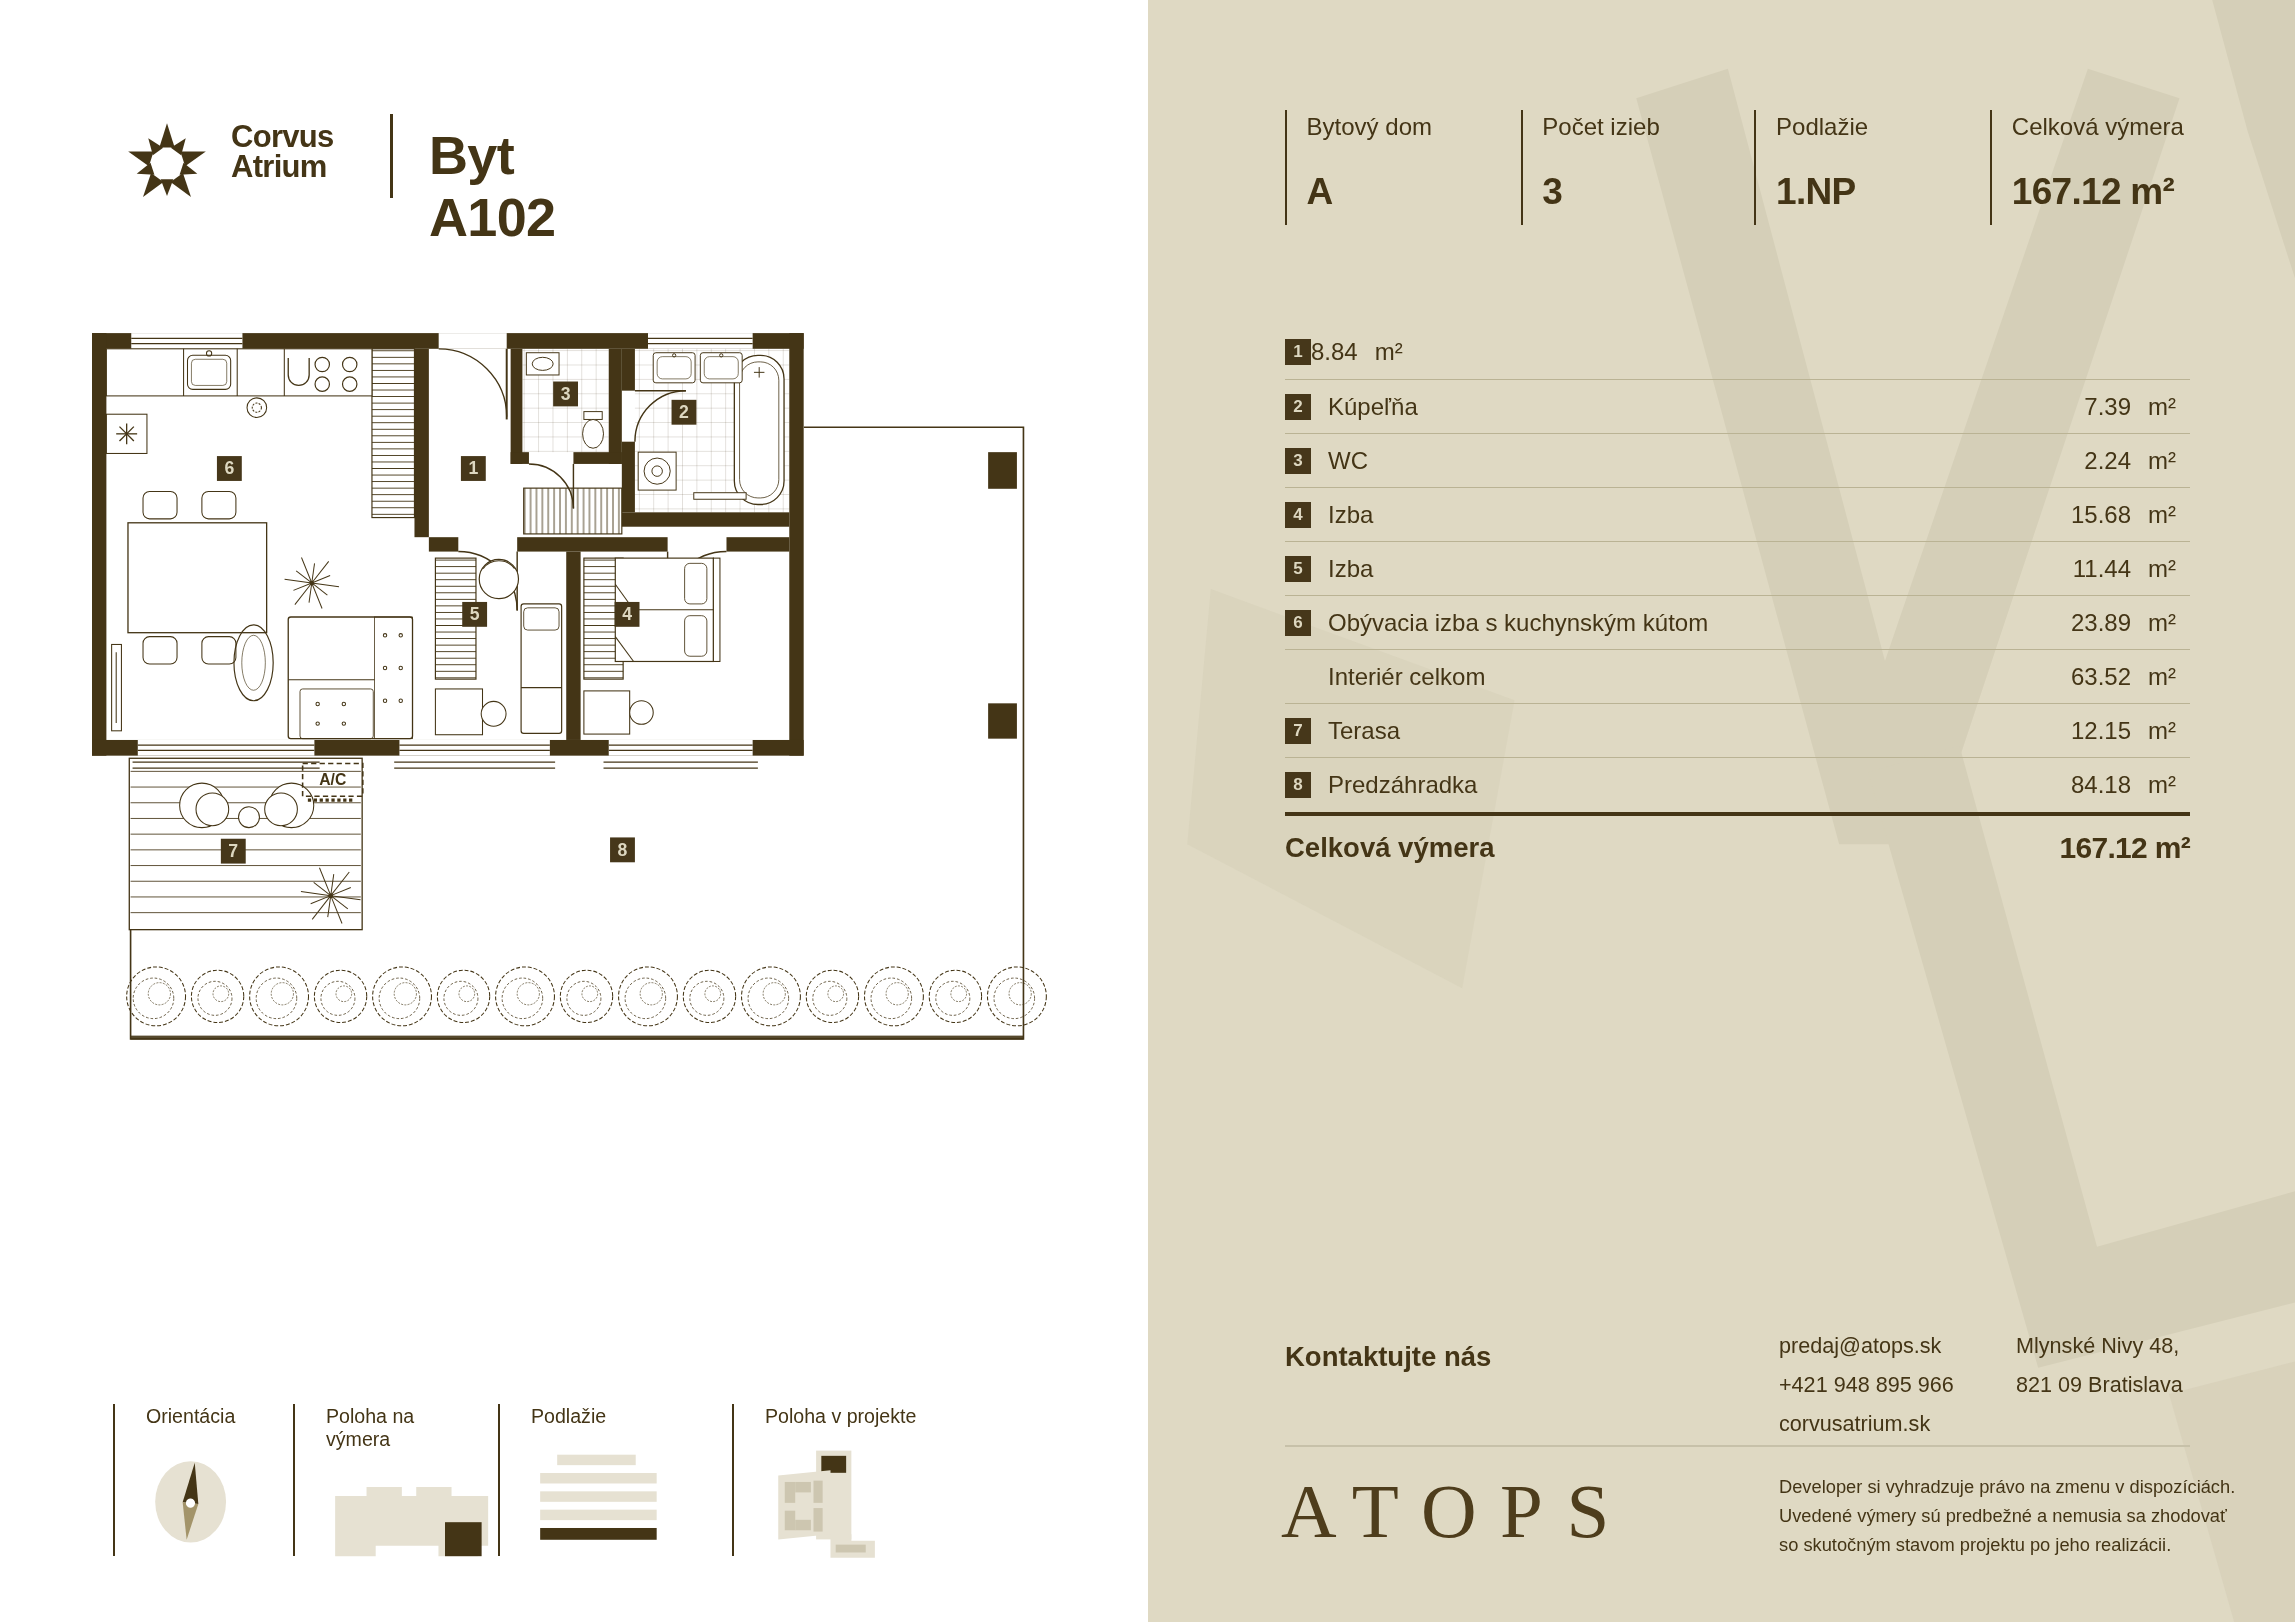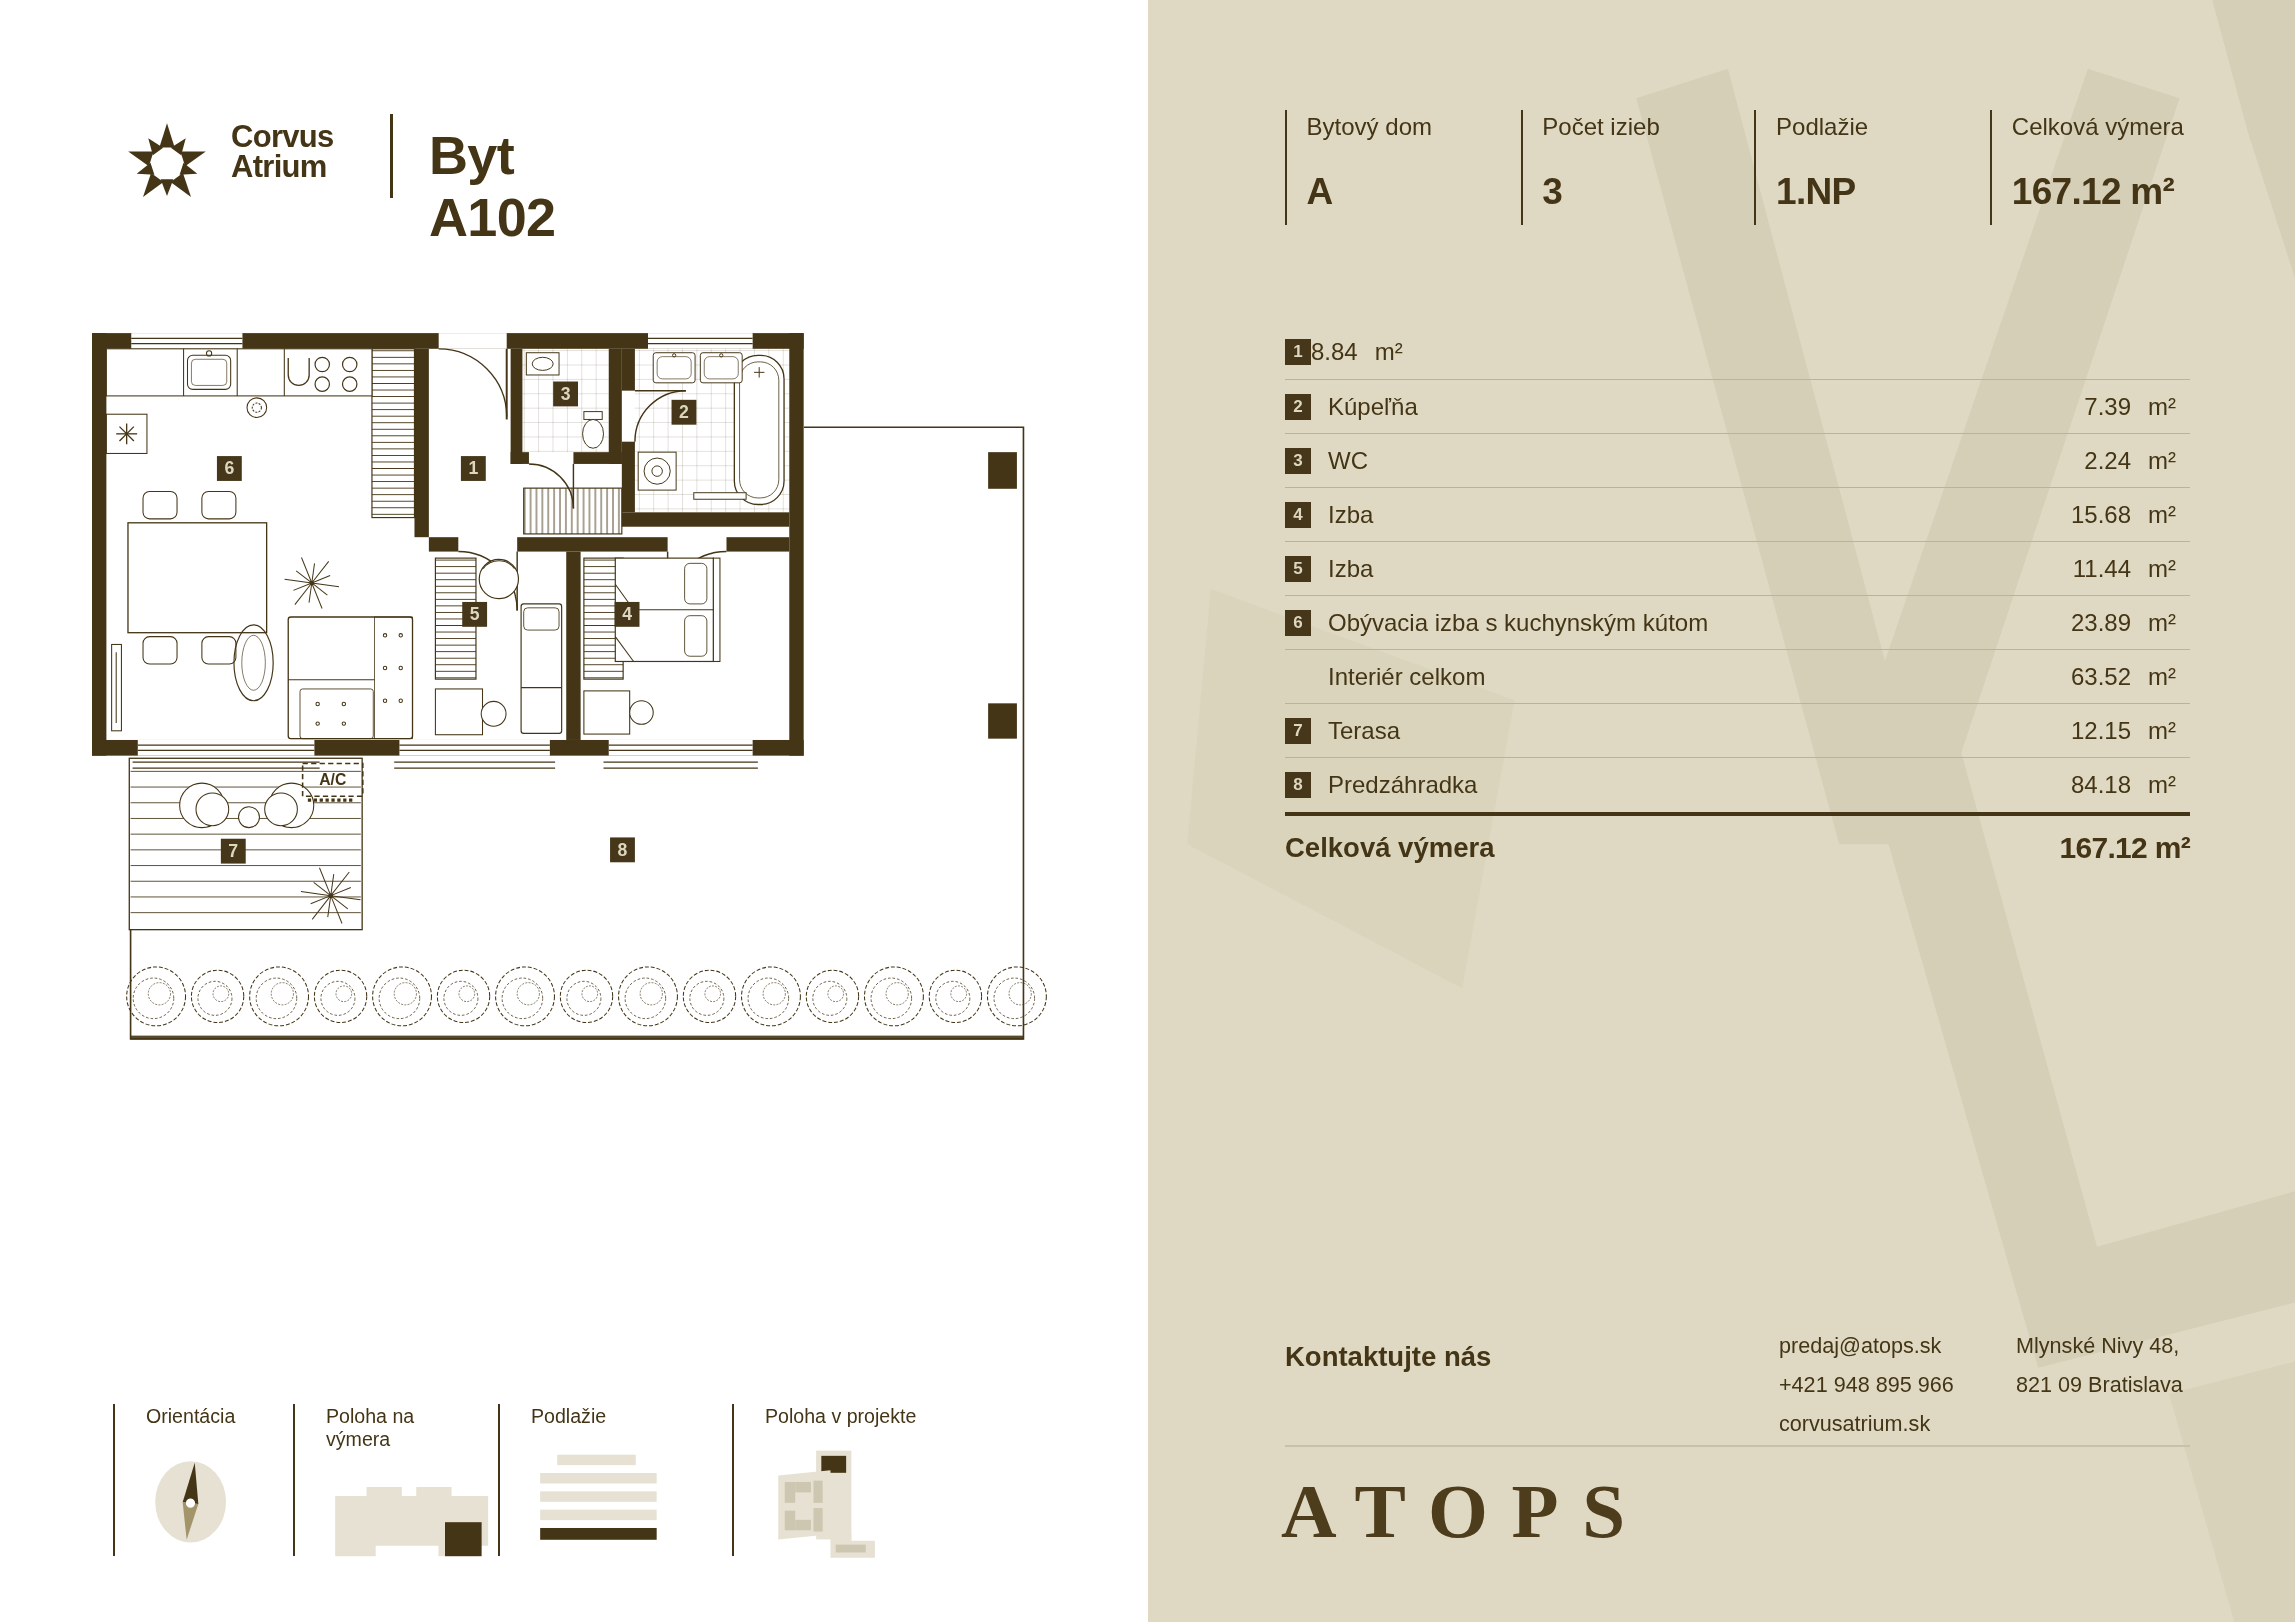--- a/index.html
+++ b/index.html
@@ -63,21 +63,21 @@
   .atotal-line{height:3.9px;background:var(--ink);margin-top:1.3px;}
   .atotal{display:flex;align-items:center;height:63px;}
   .atotal .tlabel{font-size:27.5px;font-weight:700;flex:1 1 auto;}
   .atotal .tvalue{font-size:30px;font-weight:700;letter-spacing:-0.7px;}
 
   .contact{position:absolute;left:0;top:0;width:1148px;height:1623px;pointer-events:none;}
   .contact-heading{position:absolute;left:137px;top:1341px;font-size:27.5px;font-weight:700;}
   .contact-col1{position:absolute;left:631px;top:1326px;font-size:21.6px;line-height:39px;}
   .contact-col2{position:absolute;left:868px;top:1326px;font-size:21.6px;line-height:39px;}
   .contact-divider{position:absolute;left:137px;top:1445px;width:905px;height:2px;background:#c7c1a9;}
-  .atops-logo{position:absolute;left:133px;top:1467px;font-family:"Liberation Serif",serif;font-weight:700;font-size:77px;letter-spacing:23.6px;color:var(--ink-soft);}
+  .atops-logo{position:absolute;left:133px;top:1467px;font-family:"Liberation Serif",serif;font-weight:400;font-size:77px;letter-spacing:23.6px;color:var(--ink-soft);}
   .disclaimer{position:absolute;left:631px;top:1472px;font-size:18.3px;line-height:29px;}
 </style>
 </head>
 <body>
 
 <div class="half left-half">
 
   <div class="brand">
     <svg class="brand-mark" width="102" height="102" viewBox="0 0 160 160">
       <g fill="#443516">
@@ -586,15 +586,20 @@
       <div>predaj@atops.sk</div>
       <div>+421 948 895 966</div>
       <div>corvusatrium.sk</div>
     </div>
     <div class="contact-col2">
       <div>Mlynské Nivy 48,</div>
       <div>821 09 Bratislava</div>
     </div>
     <div class="contact-divider"></div>
     <div class="atops-logo">ATOPS</div>
+    <div class="disclaimer">
+      <div>Developer si vyhradzuje právo na zmenu v dispozíciách.</div>
+      <div>Uvedené výmery sú predbežné a nemusia sa zhodovať</div>
+      <div>so skutočným stavom projektu po jeho realizácii.</div>
+    </div>
   </div>
 </div>
 
 
 </body></html>

